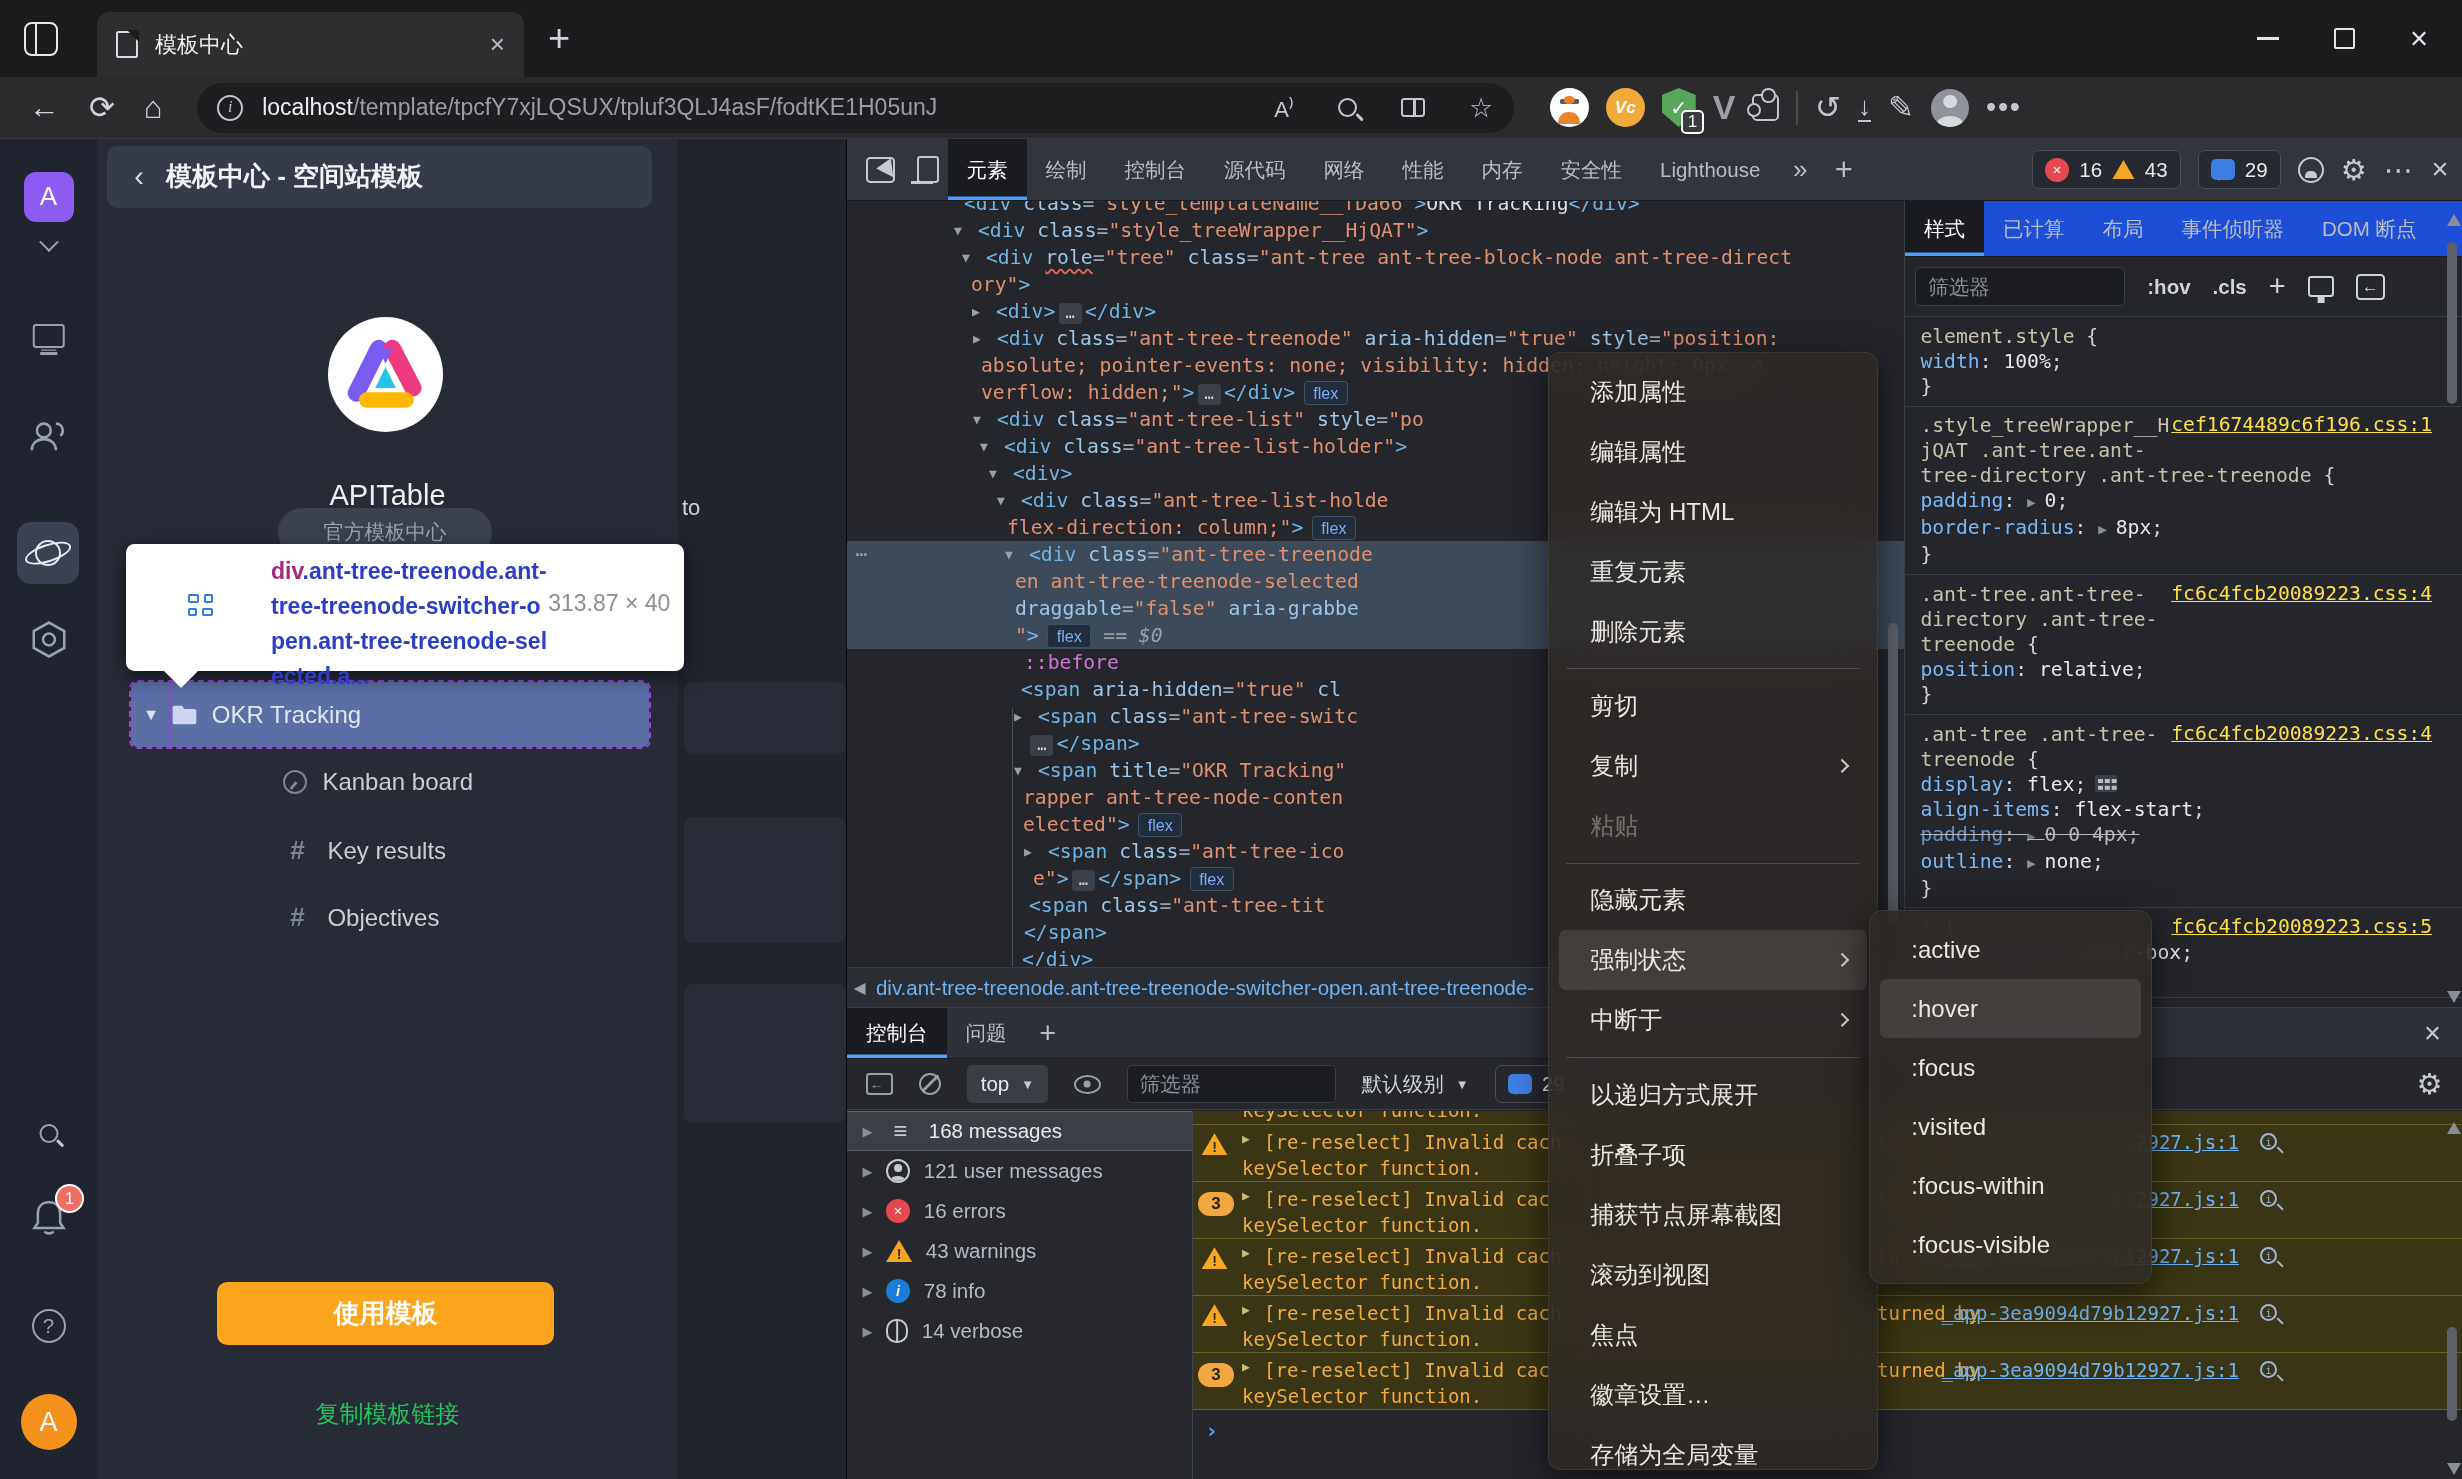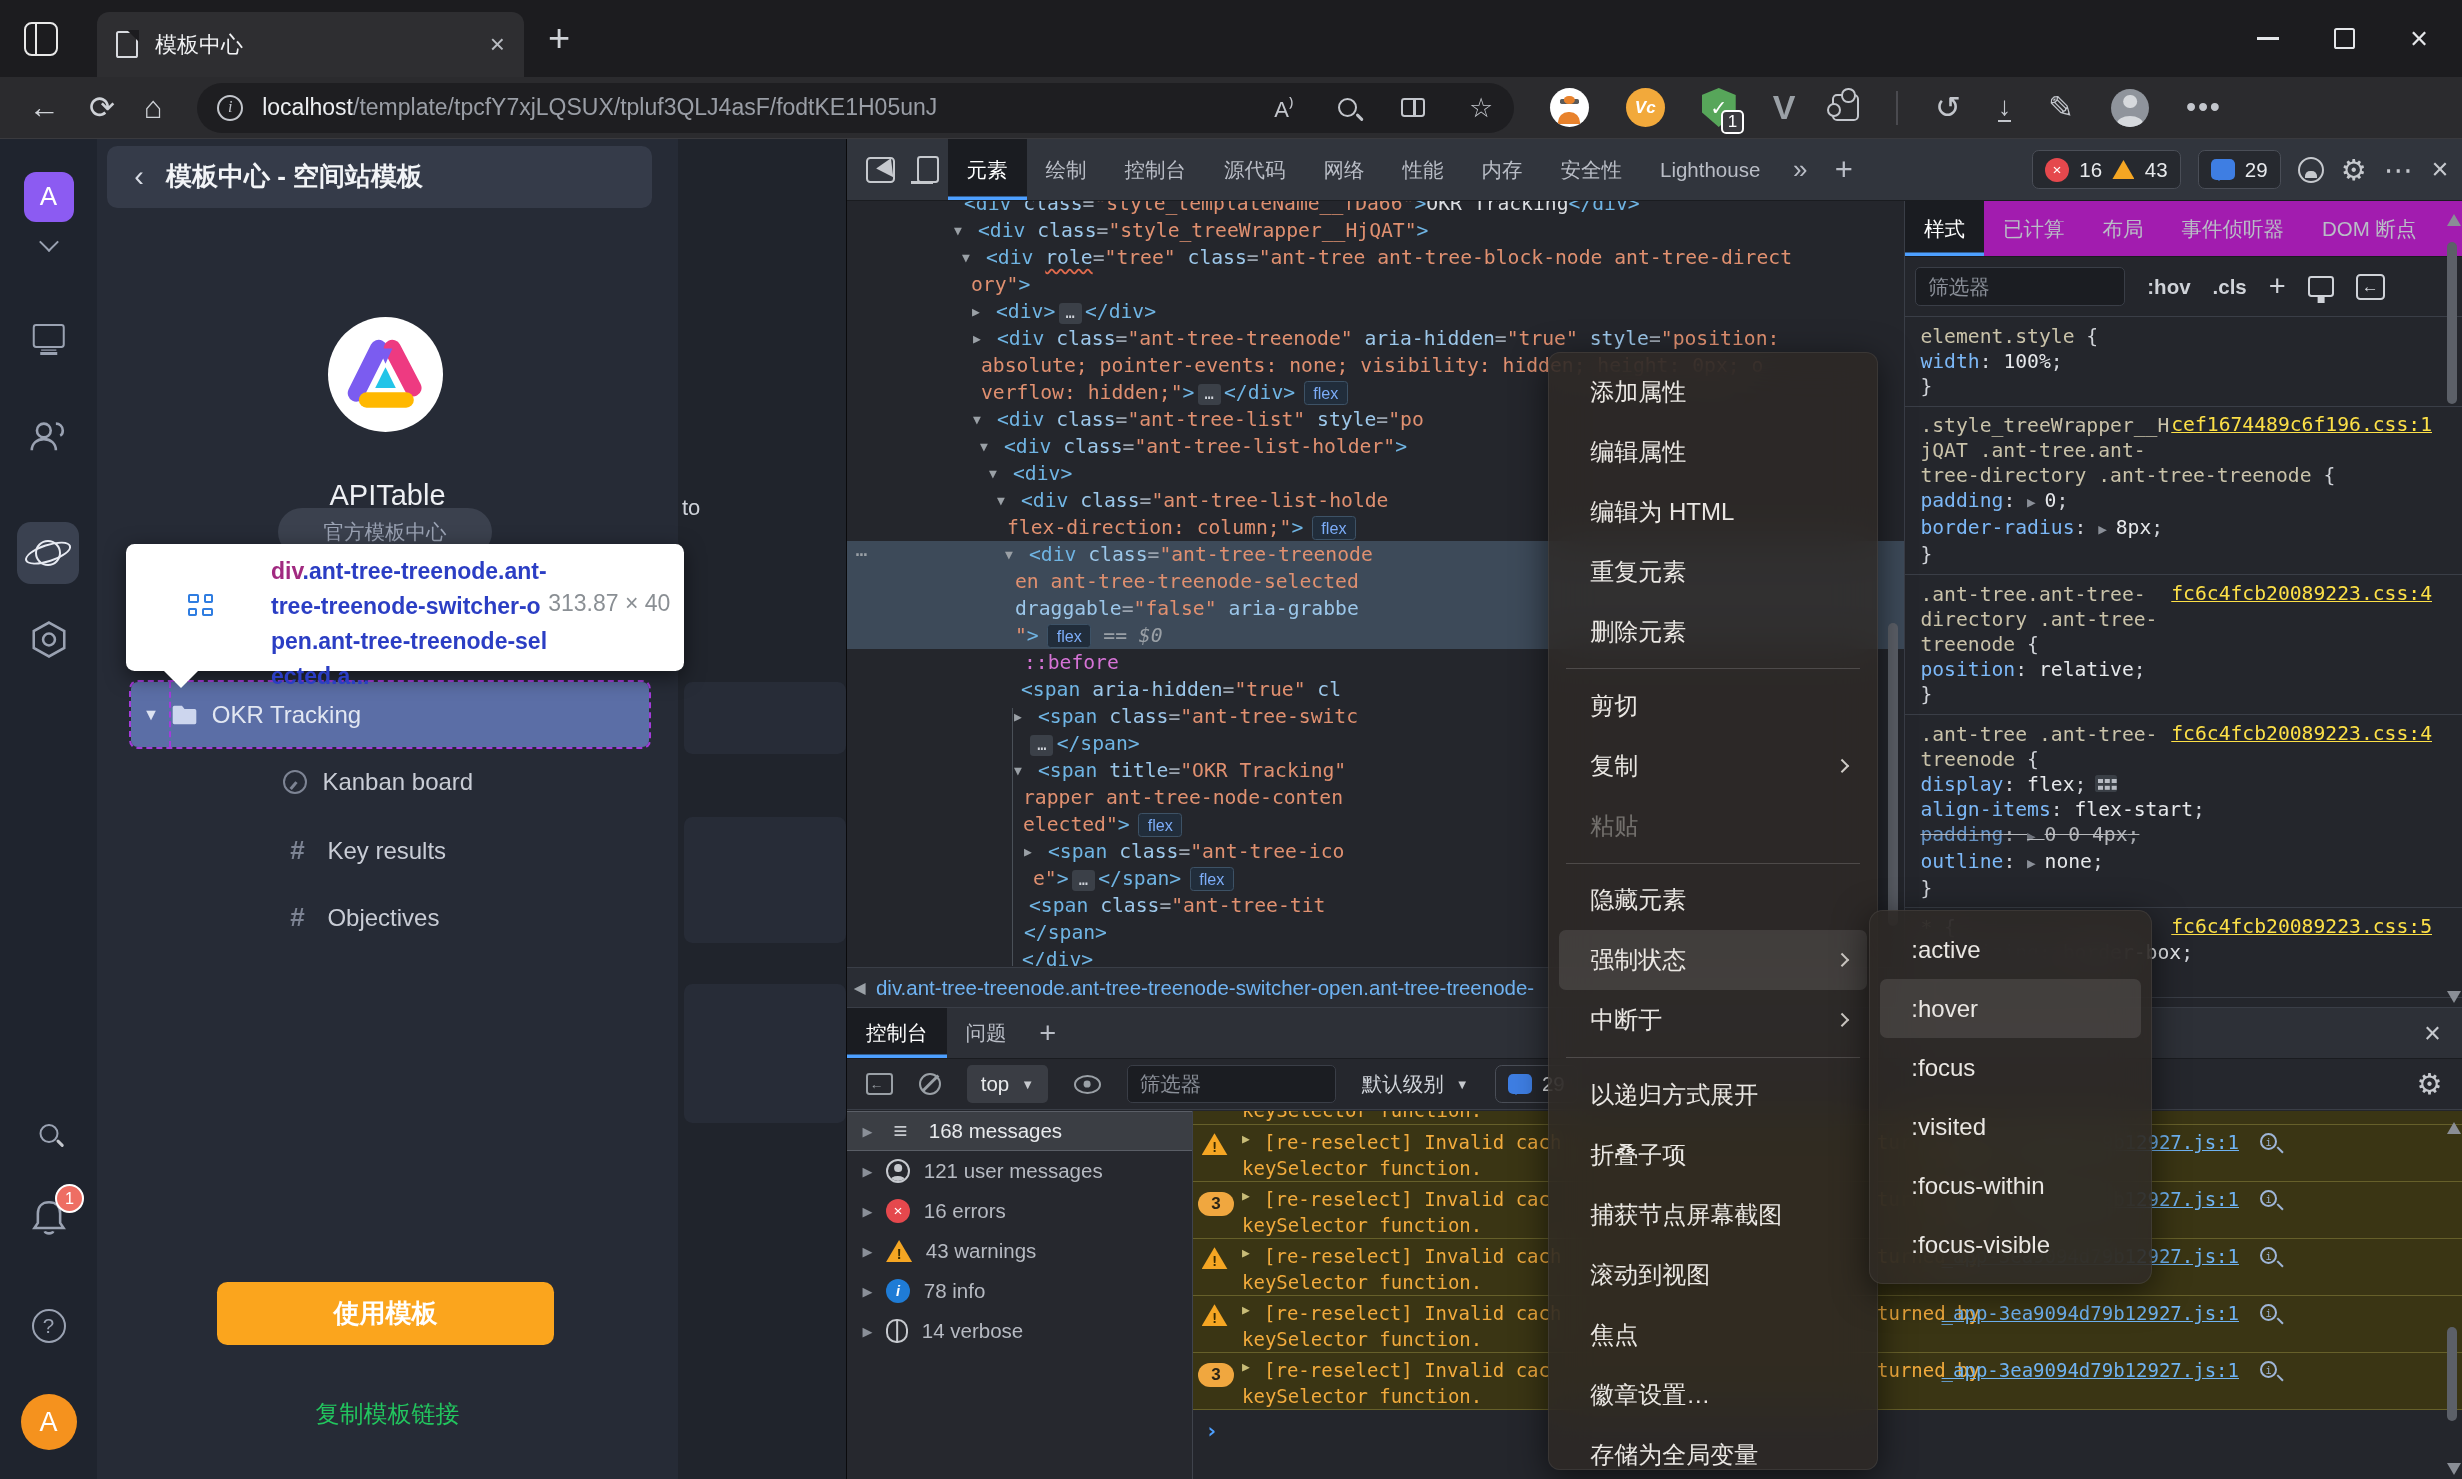--- a/index.html
+++ b/index.html
@@ -25,21 +25,21 @@
   .info-i{width:26px;height:26px;border:2.1px solid #c3c6cc;border-radius:50%;color:#c3c6cc;font-size:16.2px;display:flex;align-items:center;justify-content:center;font-family:"Liberation Serif",serif;font-style:italic;}
   #addr .url{margin-left:19px;font-size:23px;color:#9a9ea6;white-space:nowrap;}
   #addr .url b{color:#eceef1;font-weight:400;}
   #addr .right-ics{margin-left:auto;display:flex;align-items:center;gap:44px;color:#c3c6cc;}
   .lens{width:19px;height:19px;border:2.6px solid #c3c6cc;border-radius:50%;position:relative;display:inline-block;}
   .lens:after{content:"";position:absolute;width:2.6px;height:8.5px;background:#c3c6cc;transform:rotate(-45deg);right:-5.1px;bottom:-6px;border-radius:1.7px;}
   .splitic{width:24px;height:19px;border:2.6px solid #c3c6cc;border-radius:3.4px;position:relative;display:inline-block;}
   .splitic:after{content:"";position:absolute;left:50%;top:0;bottom:0;width:2.6px;background:#c3c6cc;}
   .readaloud{font-size:22px;color:#c3c6cc;}
   .star{font-size:27px;color:#c3c6cc;}
-  #exts{display:flex;align-items:center;gap:37px;margin-left:36px;}
+  #exts{display:flex;align-items:center;gap:17px;margin-left:36px;}
   .extc{width:39px;height:39px;border-radius:50%;display:flex;align-items:center;justify-content:center;font-size:17px;font-weight:700;}
   .det{background:#fff;position:relative;overflow:hidden;}
   .det .hat{width:19px;height:5.1px;background:#5a5a5a;border-radius:1.7px;margin-top:-12px;}
   .det .body{position:absolute;bottom:3.4px;left:50%;transform:translateX(-50%);width:22px;height:12px;background:#e8822c;border-radius:10.3px 10.3px 0 0;}
   .det .head{position:absolute;top:7.7px;left:50%;transform:translateX(-50%);width:10.3px;height:8.5px;background:#e8822c;border-radius:50%;}
   .vc{background:#f2a93b;color:#fff;font-style:italic;}
   .shieldw{position:relative;}
   .shield{width:34px;height:39px;background:#57a65a;clip-path:polygon(50% 0,100% 18%,100% 62%,50% 100%,0 62%,0 18%);color:#fff;display:flex;align-items:center;justify-content:center;font-size:20.5px;}
   .shieldb{position:absolute;right:-8.5px;bottom:-6.8px;background:#3b3b3f;border:2.6px solid #fff;border-radius:5.1px;color:#fff;font-size:17px;padding:0 5.1px;}
   .vv{color:#9aa0a6;font-size:34px;font-weight:700;}
@@ -130,21 +130,21 @@
   .tx{color:#dcdee2;}  .tps{color:#d673d6;} .tm{color:#9aa0a6;font-style:italic;}
   .taw{text-decoration:underline wavy #e06a4d;text-decoration-skip-ink:none;text-underline-offset:4.3px;}
   .te{display:inline-block;background:#3b4048;color:#cfd3da;border-radius:3.4px;padding:0 6.8px;margin:0 3.4px;line-height:20.5px;font-size:15.4px;}
   .tb{display:inline-block;background:#212d3b;border:0.9px solid #3d5266;color:#7cacf8;border-radius:3.4px;padding:0 8.5px;margin-left:8.5px;line-height:22px;font-size:16.2px;font-family:"Liberation Sans",sans-serif;}
   #guide{position:absolute;left:165px;top:507px;width:0.9px;height:316px;background:#4a5058;}
   #el-scroll{position:absolute;left:1041px;top:484px;width:10.3px;height:303px;border-radius:5.1px;background:#5c6068;}
   #breadcrumb{position:absolute;left:0;top:828px;width:1057px;height:40px;background:#2a2d34;border-top:0.9px solid #3a3e47;display:flex;align-items:center;color:#6fb3f2;font-size:20.5px;white-space:nowrap;overflow:hidden;}
   #breadcrumb .bcar{color:#9aa0a6;font-size:15.4px;margin:0 10.3px 0 6.8px;}
   
   #styles{position:absolute;left:1057px;top:62px;width:559px;height:805px;background:#24262c;border-left:0.9px solid #3a3e47;overflow:hidden;}
-  #st-tabs{height:56px;background:#a21caf;display:flex;align-items:center;border-bottom:0.9px solid #1a1c20;}
+  #st-tabs{height:56px;background:#1d4ed8;display:flex;align-items:center;border-bottom:0.9px solid #1a1c20;}
   #st-filterrow{height:60px;display:flex;align-items:center;border-bottom:0.9px solid #3a3e47;padding-left:10.3px;gap:22px;color:#d0d3d9;}
   #st-filter{width:210px;height:39px;background:#1b1d22;border:0.9px solid #3a3e47;border-radius:5.1px;color:#8a8f98;font-size:20.5px;display:flex;align-items:center;padding-left:12px;}
   .plusic{font-size:29px;color:#d0d3d9;}
   .paintic{width:26px;height:20.5px;border:2.6px solid #d0d3d9;border-radius:3.4px;position:relative;}
   .paintic:after{content:"";position:absolute;left:50%;transform:translateX(-50%);bottom:-8.5px;width:6.8px;height:6.8px;background:#d0d3d9;}
   .boxarrow{width:29px;height:26px;border:2.6px solid #d0d3d9;border-radius:4.3px;color:#d0d3d9;font-size:17px;display:flex;align-items:center;justify-content:center;}
   #rules{font-family:"DejaVu Sans Mono",monospace;font-size:19.7px;}
   .rule{position:relative;padding:6.8px 0 6.8px 15.4px;border-bottom:0.9px solid #3a3e47;}
   .sl{line-height:25px;white-space:nowrap;}
   .sl.strike{text-decoration:line-through;opacity:.75;}

